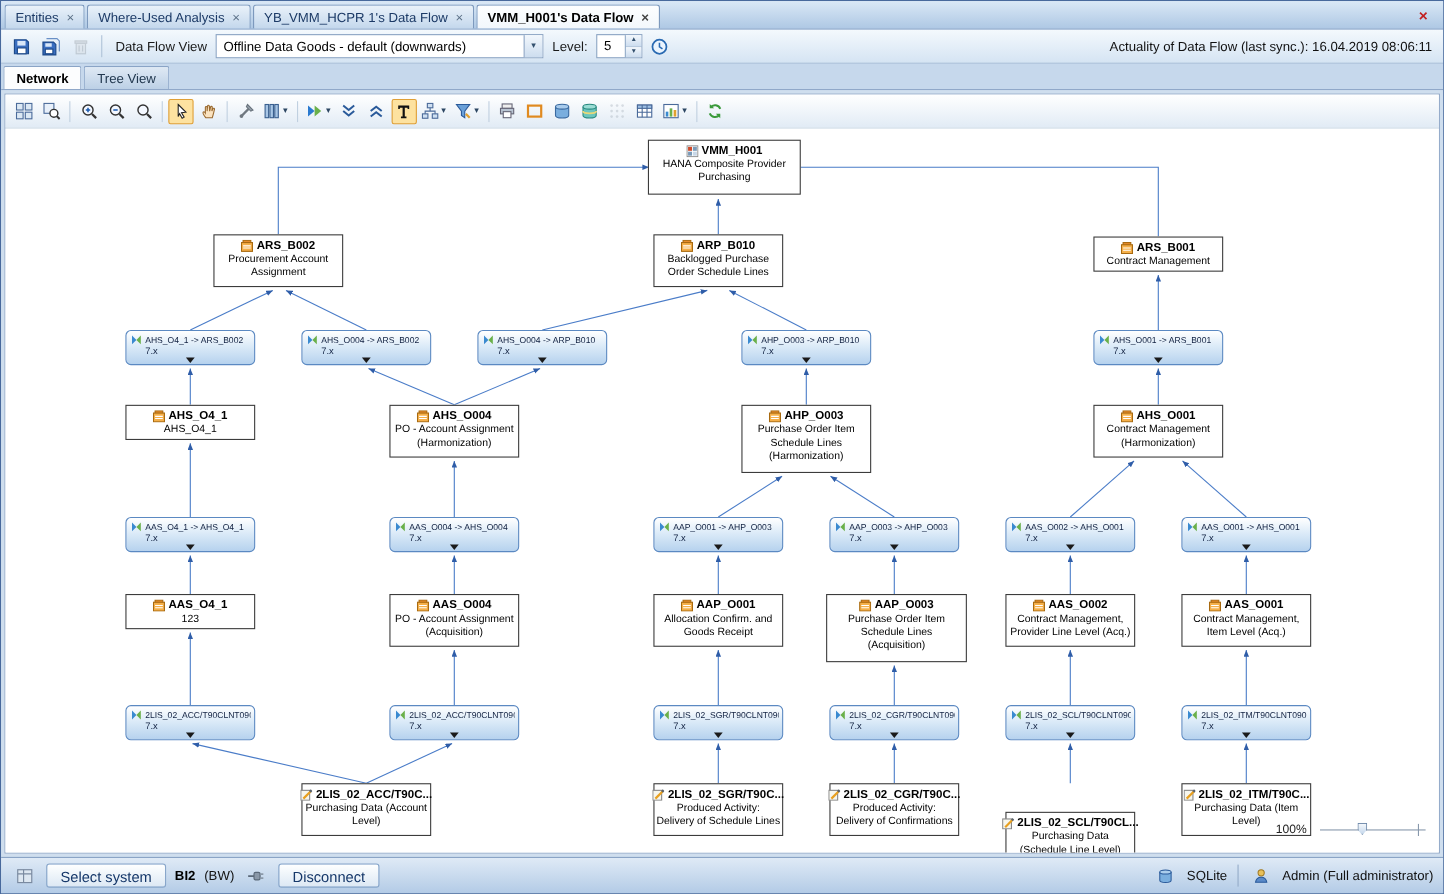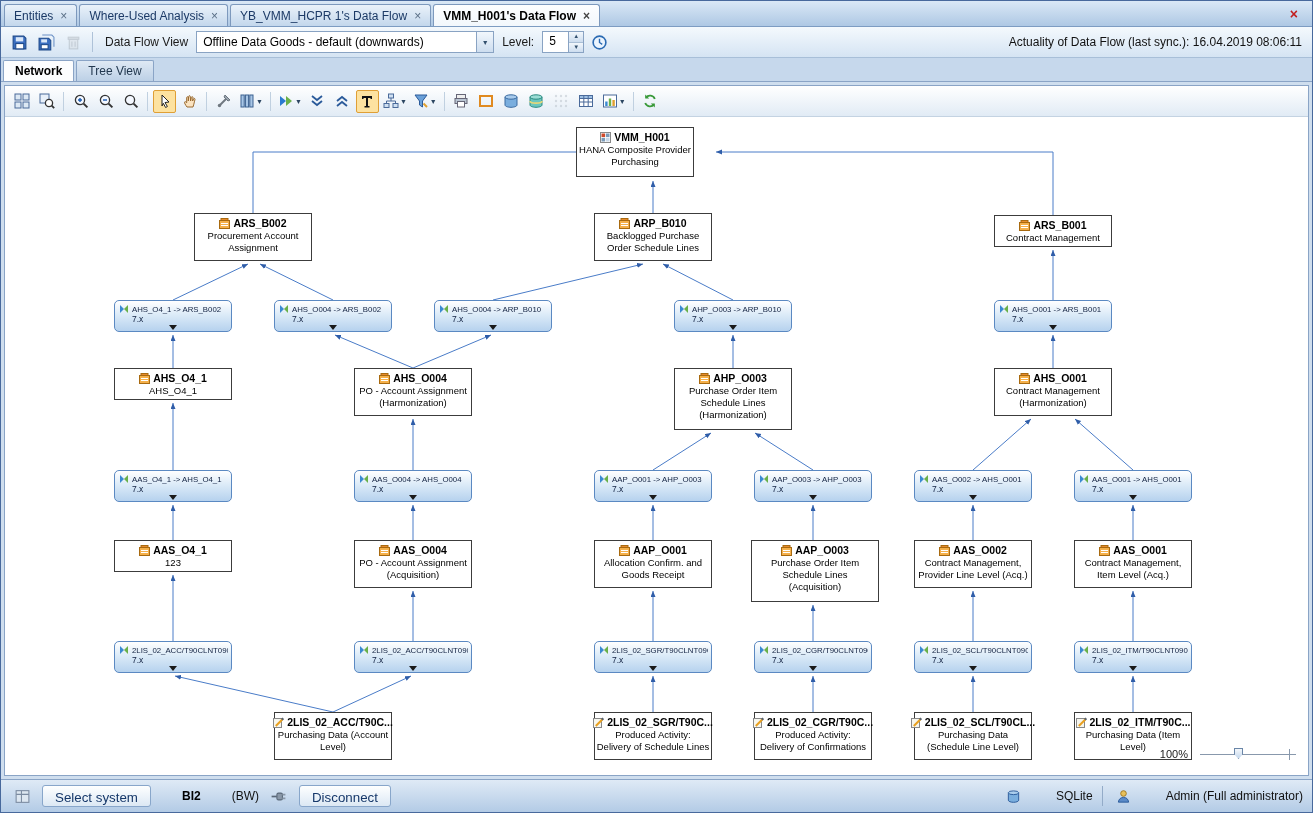--- a/index.html
+++ b/index.html
@@ -83,21 +83,21 @@
   .ztrack .line { position:absolute; left:0; right:0; top:7px; height:1px; background:#8898ac; }
   .ztrack .endtick { position:absolute; right:6px; top:2px; width:1px; height:11px; background:#8898ac; }
   .zthumb { position:absolute; left:34px; top:1px; width:9px; height:11px; background:linear-gradient(#f4f8fc,#c6d8ec);
     border:1px solid #6a86a8; clip-path:polygon(0 0,100% 0,100% 55%,50% 100%,0 55%); }
 
   
   .statusbar { height:33px; flex:0 0 33px; background:linear-gradient(#dfeaf6,#b3cbe6);
     border-top:1px solid #8aa4c6; display:flex; align-items:center; padding:0 9px; gap:8px; }
   .sb-btn { height:22px; padding:2px 12px 0 12px; background:linear-gradient(#feffff,#dcE8f4);
     border:1px solid #88a6ca; border-radius:3px; color:#16386a; white-space:nowrap; }
-  .sb-text { color:#111; white-space:nowrap;margin-left:23px; }
+  .sb-text { color:#111; white-space:nowrap; }
   .sb-bold { font-weight:bold; color:#000; }
   .sb-right { margin-left:auto; display:flex; align-items:center; gap:7px; }
   .sb-sep { width:1px; height:20px; background:#93abc8; margin:0 2px; }
 </style>
 </head>
 <body>
 
 <div class="window">
 
   <div class="tabstrip">
@@ -392,21 +392,21 @@
               <polyline points="1128,524 1128,474" marker-end="url(#arr)"></polyline>
               <polyline points="328,595 170,559" marker-end="url(#arr)"></polyline>
               <polyline points="328,595 406,559" marker-end="url(#arr)"></polyline>
               <polyline points="648,595 648,559" marker-end="url(#arr)"></polyline>
               <polyline points="808,595 808,559" marker-end="url(#arr)"></polyline>
               <polyline points="968,595 968,559" marker-end="url(#arr)"></polyline>
               <polyline points="1128,595 1128,559" marker-end="url(#arr)"></polyline>
             </g>
         </svg>
         <div id="nodes">
-            <div class="node" style="left: 571px; top: 10px; width: 118px; height: 50px;">
+            <div class="node" style="left: 584px; top: 10px; width: 139px; height: 50px;">
               <div class="t">
                 <span class="nicon">
                   <svg width="11" height="11" viewBox="0 0 11 11">
                     <rect x="0.5" y="0.5" width="10" height="10" fill="#fff" stroke="#888"></rect>
                     <rect x="1.5" y="1.5" width="3.6" height="3.6" fill="#d04a2a"></rect>
                     <rect x="5.9" y="1.5" width="3.6" height="3.6" fill="#7a9ab8"></rect>
                     <rect x="1.5" y="5.9" width="3.6" height="3.6" fill="#7a9ab8"></rect>
                     <rect x="5.9" y="5.9" width="3.6" height="3.6" fill="#c8d8e8"></rect>
                   </svg>
                 </span>
@@ -631,21 +631,21 @@
                     <rect x="0.5" y="1.5" width="8" height="9" fill="#f6f6ee" stroke="#888"></rect>
                     <path d="M2.8 9L9.3 2.5" stroke="#e8a020" stroke-width="2"></path>
                     <path d="M8.8 1.3l1.6 1.6" stroke="#5a626a" stroke-width="2"></path>
                   </svg>
                 </span>
                 <span>2LIS_02_CGR/T90C...</span>
               </div>
               <div class="l">Produced Activity:</div>
               <div class="l">Delivery of Confirmations</div>
             </div>
-            <div class="node" style="left: 909px; top: 595px; width: 118px; height: 48px;">
+            <div class="node" style="left: 909px; top: 621px; width: 118px; height: 48px;">
               <div class="t">
                 <span class="nicon">
                   <svg width="11" height="11" viewBox="0 0 11 11">
                     <rect x="0.5" y="1.5" width="8" height="9" fill="#f6f6ee" stroke="#888"></rect>
                     <path d="M2.8 9L9.3 2.5" stroke="#e8a020" stroke-width="2"></path>
                     <path d="M8.8 1.3l1.6 1.6" stroke="#5a626a" stroke-width="2"></path>
                   </svg>
                 </span>
                 <span>2LIS_02_SCL/T90CL...</span>
               </div>

